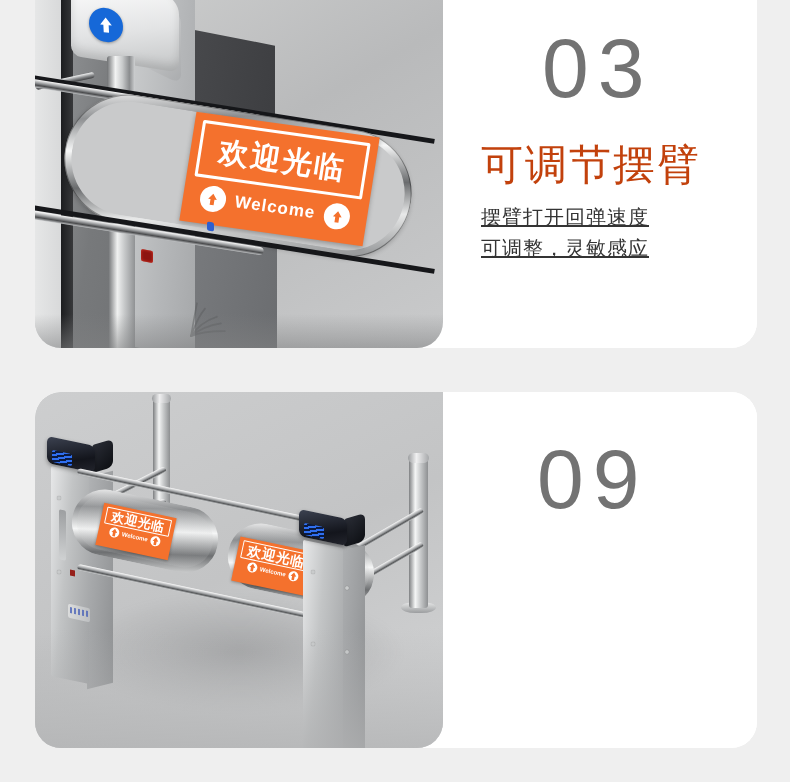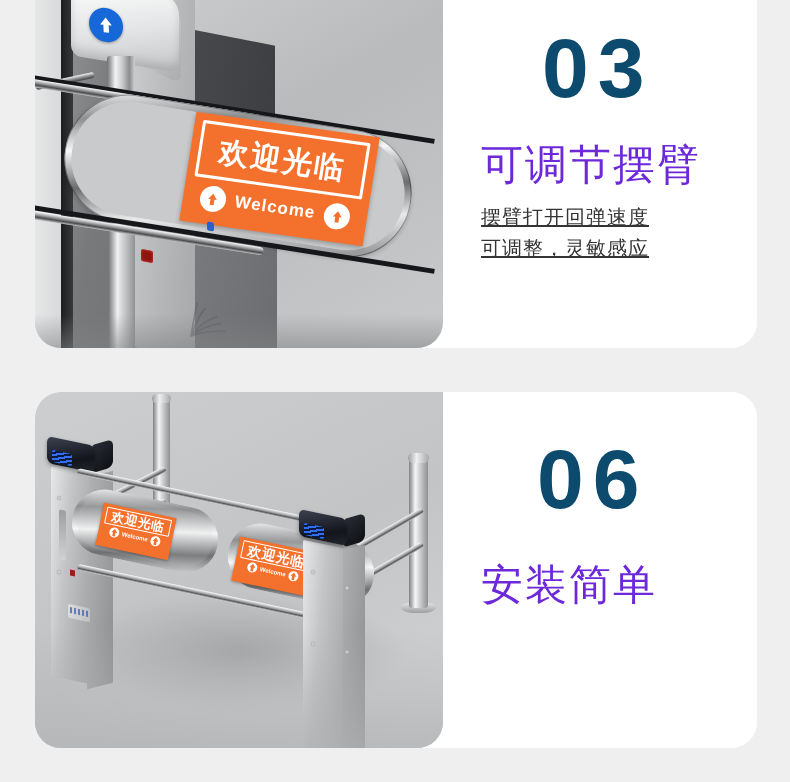--- a/index.html
+++ b/index.html
@@ -28,25 +28,25 @@
     background:linear-gradient(150deg,#cfd0d0 0%,#b9babb 45%,#c9cacb 100%);
   }
   #card-03 .photo { border-radius:0 0 26px 0; margin-top:26px; height:348px;}
   #card-04 .photo { border-radius:26px 0 26px 0; height:356px; }
 
   
   .text-panel {
     flex:1; position:relative; background:#fff;
   }
   .bignum {
-    position:absolute; font-size:84px; font-weight:700; color:#0c4a6e;
+    position:absolute; font-size:84px; font-weight:400; color:#737373;
     letter-spacing:9px; line-height:1; white-space:nowrap;
   }
   .headline {
-    position:absolute; font-size:42px; font-weight:400; color:#6d28d9;
+    position:absolute; font-size:42px; font-weight:400; color:#c2410c;
     letter-spacing:2px; line-height:1.1; white-space:nowrap;
   }
   .subtext {
     position:absolute; font-size:20px; color:#343434;
     line-height:1.55; letter-spacing:1px; white-space:pre-line;text-decoration:underline;
   }
   #card-03 .bignum   { left:99px; top:52px; }
   #card-03 .headline { left:38px; top:168px; }
   #card-03 .subtext  { left:38px; top:228px; }
   #card-04 .bignum   { left:94px; top:45px; }
@@ -549,20 +549,19 @@
           <div class="dot d6"></div>
           <div class="headRside"></div>
           <div class="headR"></div>
           <div class="ledR"></div>
 
           <div class="floor2"></div>
         </div>
       </div>
 
       <div class="text-panel">
-        <div class="bignum">06</div>
-        <div class="headline">安装简单</div>
+        <div class="bignum">09</div>
       </div>
 
     </div>
   </div>
 
 </div>
 
 </body></html>

